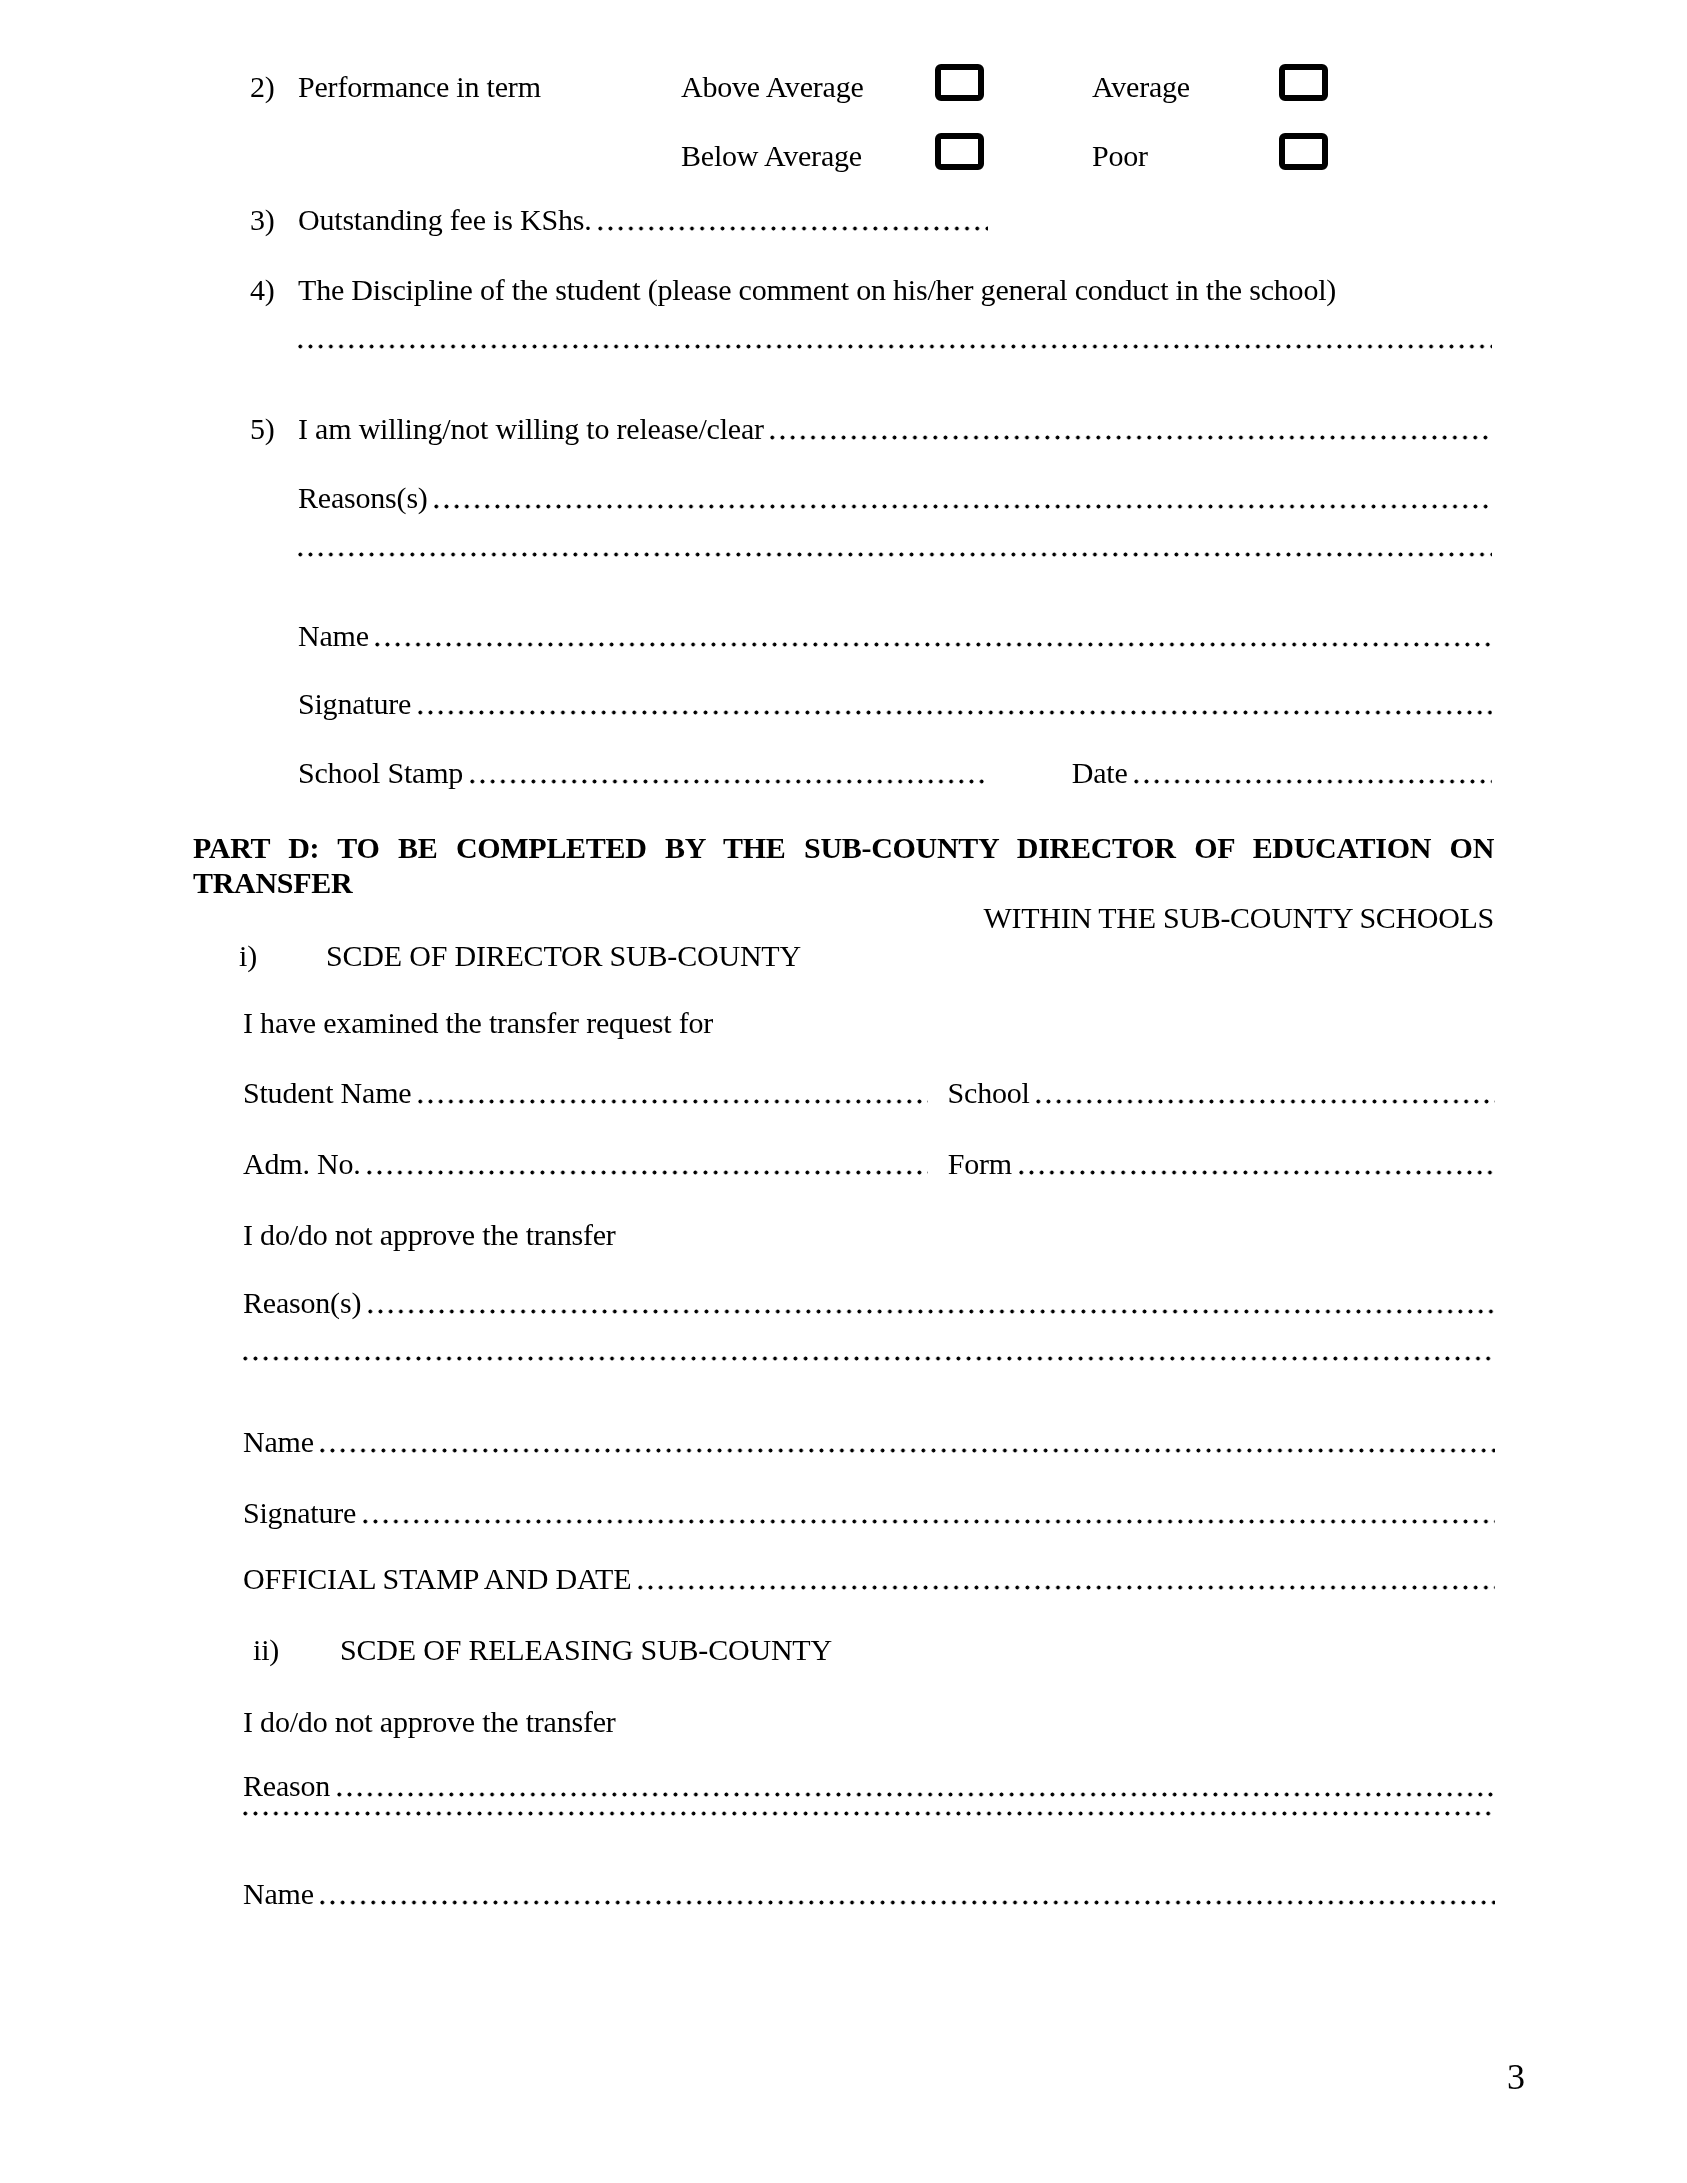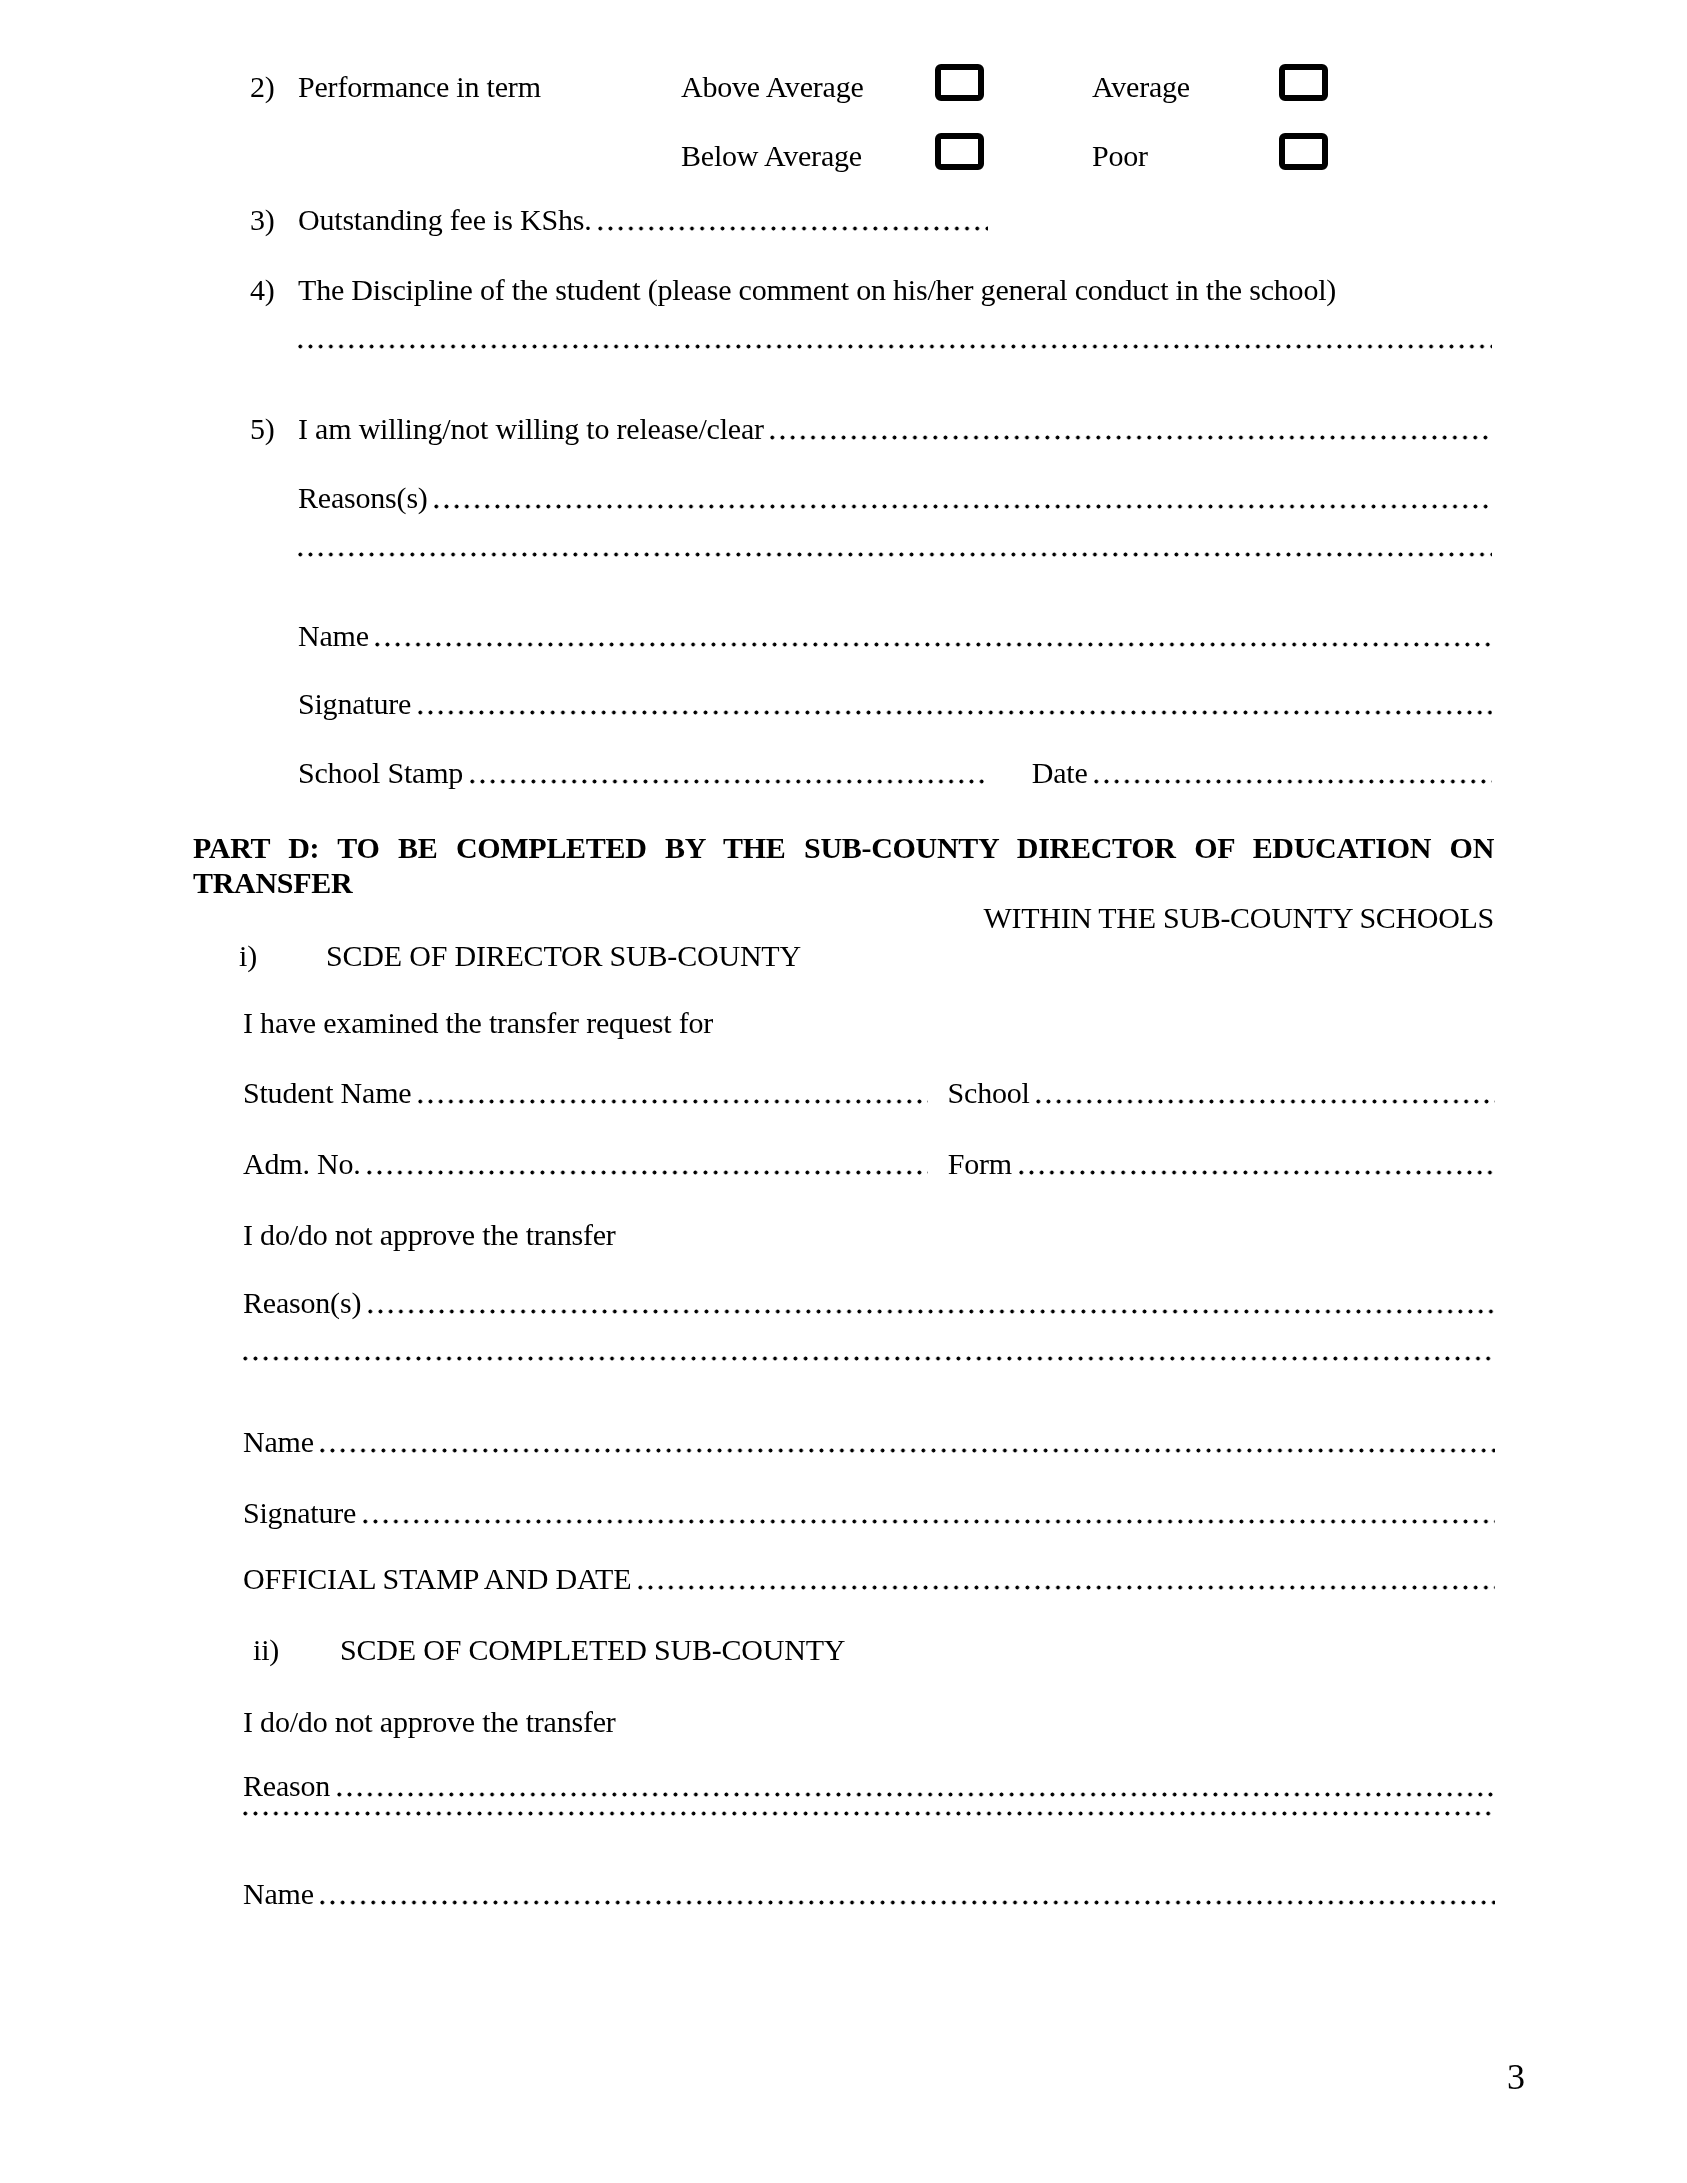--- a/index.html
+++ b/index.html
@@ -112,21 +112,21 @@
   </div>
 
   <div class="row" style="left:298px;top:687px;width:1194px">
     <span class="t">Signature</span>
     <span class="dots grow"></span>
   </div>
 
   <div class="row" style="left:298px;top:756px;width:1194px">
     <span class="t">School Stamp</span>
     <span class="dots dw780"></span>
-    <span class="t lbl2" style="margin-left:46px">Date</span>
+    <span class="t lbl2" style="margin-left:86px">Date</span>
     <span class="dots grow"></span>
   </div>
 
   <div class="heading">
     <div class="pdh1">PART D:  TO BE COMPLETED BY THE SUB-COUNTY DIRECTOR OF EDUCATION ON TRANSFER</div>
     <div class="pdh2">WITHIN THE SUB-COUNTY SCHOOLS</div>
   </div>
 
   <div class="row" style="left:239px;top:939px;width:1256px">
     <span class="numw t">i)</span>
@@ -174,21 +174,21 @@
     <span class="dots grow"></span>
   </div>
 
   <div class="row" style="left:243px;top:1562px;width:1252px">
     <span class="t">OFFICIAL STAMP AND DATE</span>
     <span class="dots grow"></span>
   </div>
 
   <div class="row" style="left:253px;top:1633px;width:1256px">
     <span class="numw t">ii)</span>
-    <span class="t">SCDE OF COMPLETED SUB-COUNTY</span>
+    <span class="t">SCDE OF RELEASING SUB-COUNTY</span>
   </div>
 
   <div class="row" style="left:243px;top:1705px;width:1252px">
     <span class="t">I do/do not approve the transfer</span>
   </div>
 
   <div class="row" style="left:243px;top:1769px;width:1252px">
     <span class="t">Reason</span>
     <span class="dots grow"></span>
   </div>

